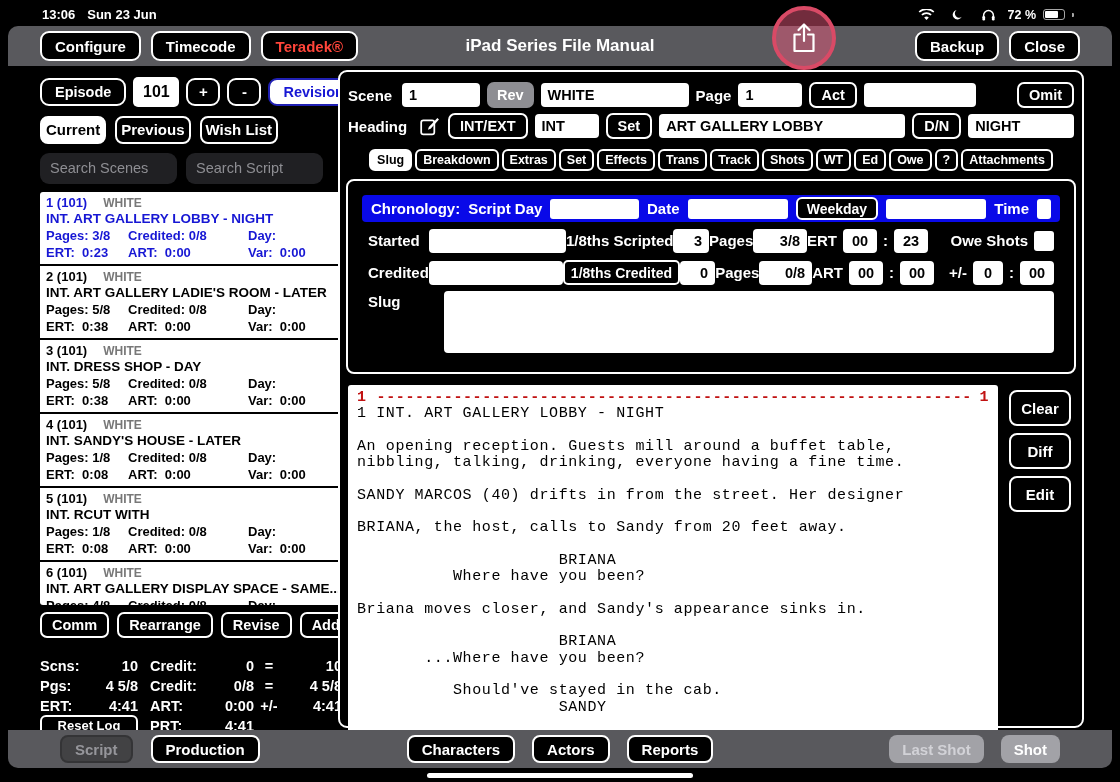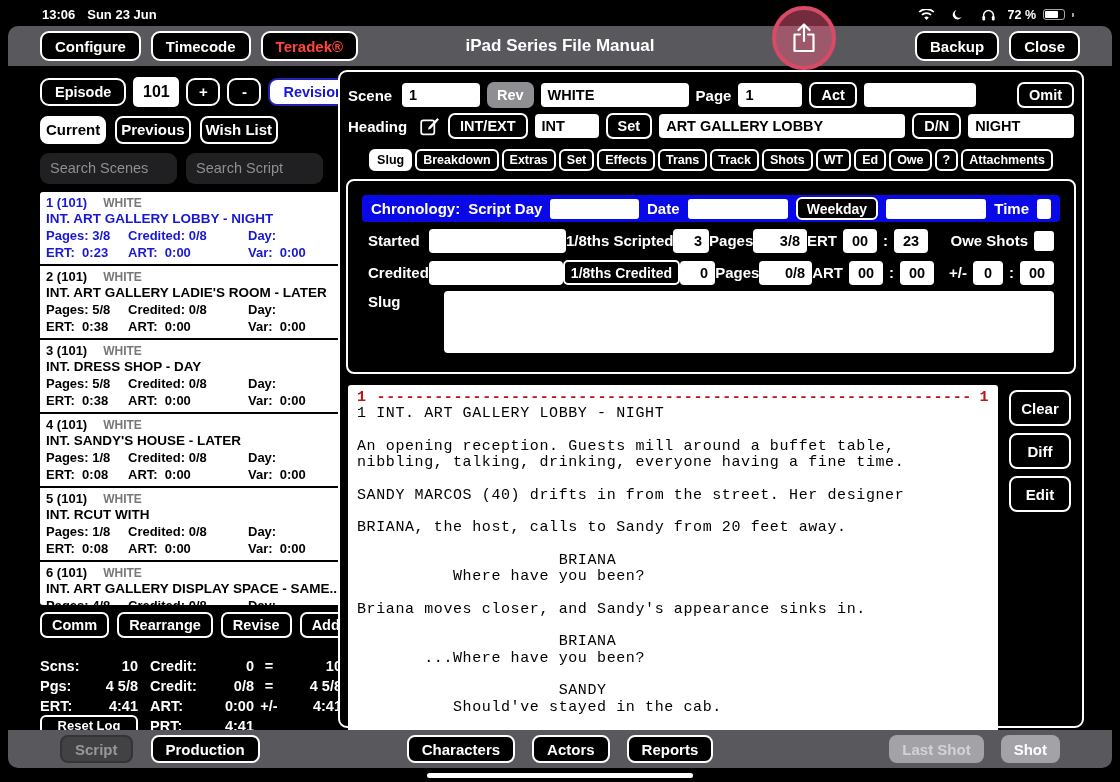--- a/index.html
+++ b/index.html
@@ -441,22 +441,22 @@
           <div class="s-line">BRIANA, the host, calls to Sandy from 20 feet away.</div>
           <div class="s-line"> </div>
           <div class="s-line">                     BRIANA</div>
           <div class="s-line">          Where have you been?</div>
           <div class="s-line"> </div>
           <div class="s-line">Briana moves closer, and Sandy's appearance sinks in.</div>
           <div class="s-line"> </div>
           <div class="s-line">                     BRIANA</div>
           <div class="s-line">       ...Where have you been?</div>
           <div class="s-line"> </div>
+          <div class="s-line">          Should've stayed in the cab.</div>
           <div class="s-line">                     SANDY</div>
-          <div class="s-line">          Should've stayed in the cab.</div>
         </div>
     </div>
     <div class="script-btns">
       <div class="btn">Clear</div>
       <div class="btn">Diff</div>
       <div class="btn">Edit</div>
     </div>
   </div>
 </div>
 

